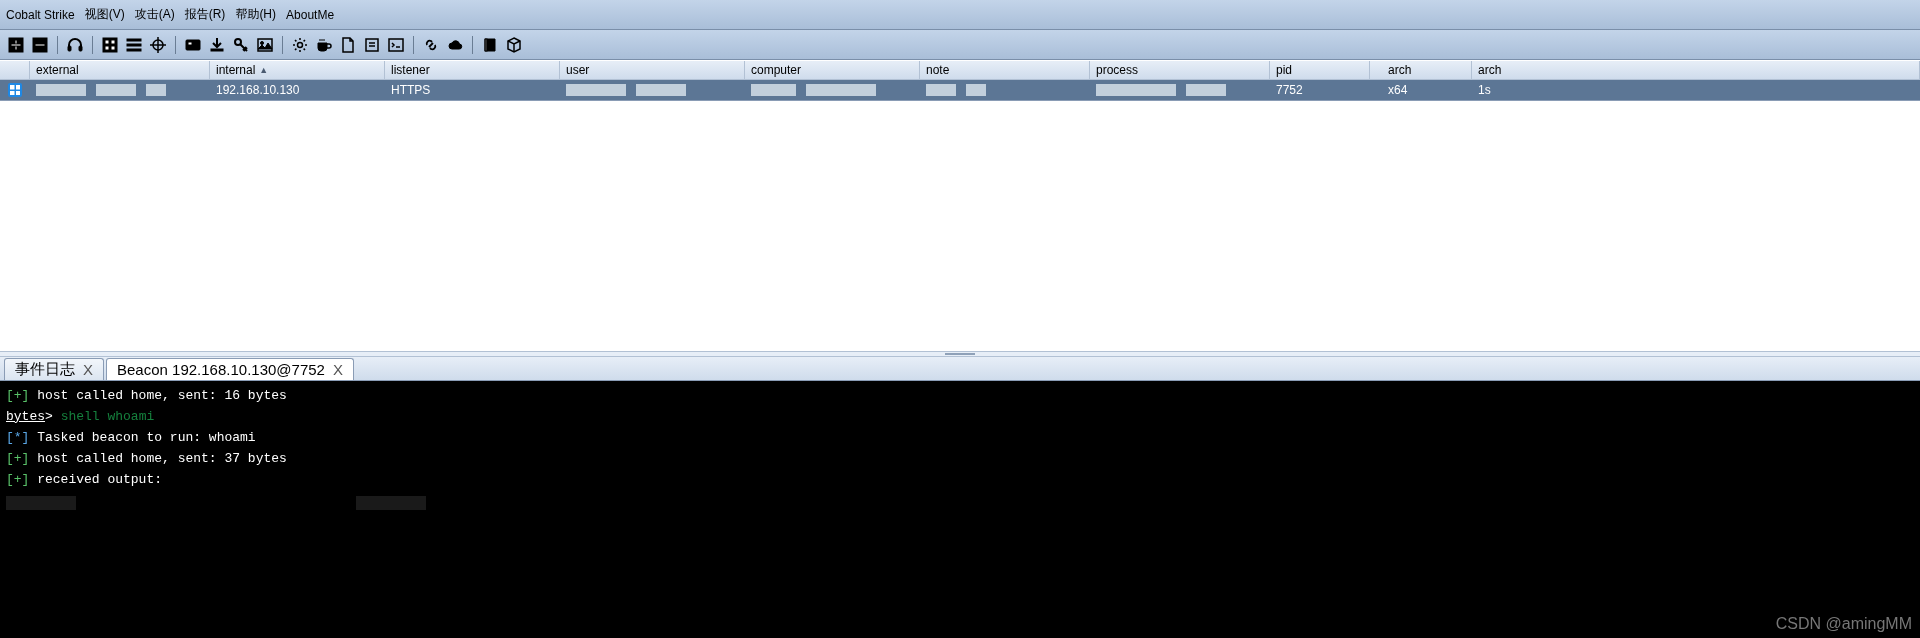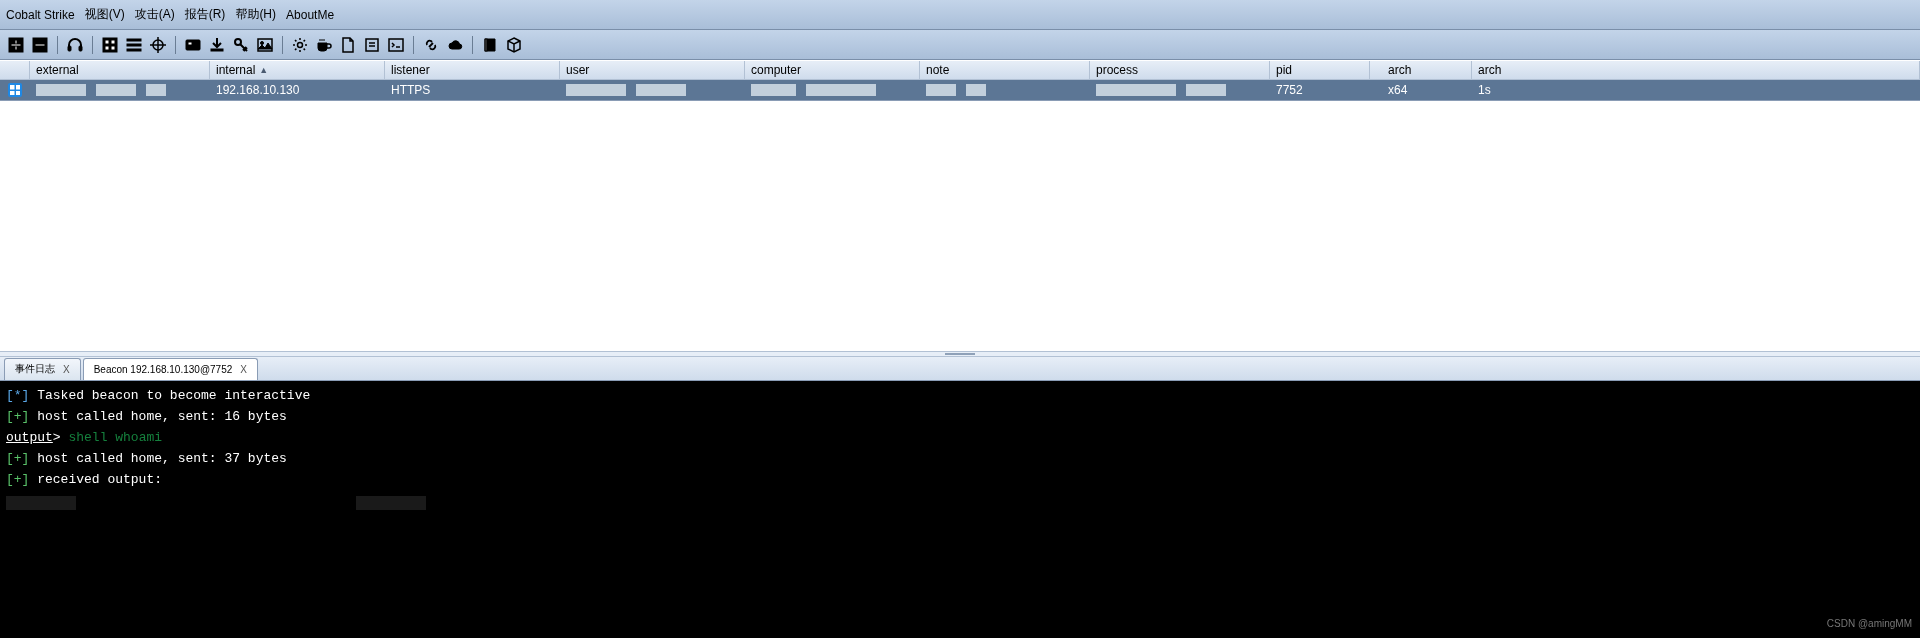--- a/index.html
+++ b/index.html
@@ -90,21 +90,21 @@
   
   .tabs-bar { height: 24px; background: linear-gradient(#e7eef7,#cfdcec); display:flex; align-items:flex-end; padding: 0 4px; gap: 2px; border-bottom:1px solid #8a9cb5;}
   .tab {
     height: 22px; display:flex; align-items:center; gap:8px;
     padding: 0 10px;
     background: linear-gradient(#f2f6fb,#dbe5f0);
     border: 1px solid #8a9cb5;
     border-bottom: none;
     border-top-left-radius: 3px;
     border-top-right-radius: 3px;
-    font-size: 10px;
+    font-size: 15px;
     color: #000;
   }
   .tab.active { background: #fff; }
   .tab .close { font-family: sans-serif; color:#555; cursor:pointer; }
 
   
   .console {
     flex: 1;
     background: #000;
     color: #fff;
@@ -116,21 +116,21 @@
     overflow: hidden;
   }
   .console .line { white-space: pre; }
   .br-star  { color: #5aa8e8; }
   .br-plus  { color: #5ac36a; }
   .prompt   { color: #fff; text-decoration: underline; }
   .cmd      { color: #15803d; }
   .console .redact-row { display:flex; gap: 280px; margin-top:6px;}
   .console .redact-row span { display:inline-block; height:14px; background:#1a1a1a; }
 
-  .watermark { position:absolute; right:8px; bottom:4px; font-size:10px; color:#777; font-family: Tahoma, sans-serif;}
+  .watermark { position:absolute; right:8px; bottom:4px; font-size:16px; color:#777; font-family: Tahoma, sans-serif;}
   .win-icon { width:14px; height:14px; background:#1e88e5; display:inline-block; border-radius:2px; position:relative;}
   .win-icon::before { content:""; position:absolute; inset:2px; background:
     linear-gradient(#fff,#fff) 0 0/45% 45% no-repeat,
     linear-gradient(#fff,#fff) 100% 0/45% 45% no-repeat,
     linear-gradient(#fff,#fff) 0 100%/45% 45% no-repeat,
     linear-gradient(#fff,#fff) 100% 100%/45% 45% no-repeat;
   }
 </style>
 </head>
 <body>
@@ -354,23 +354,23 @@
     <span>事件日志</span>
     <span class="close">X</span>
   </div>
   <div class="tab active">
     <span>Beacon 192.168.10.130@7752</span>
     <span class="close">X</span>
   </div>
 </div>
 
 <div class="console">
-  <div class="line"><span class="br-star">[*]</span><span> Tasked beacon to become interactive</span></div>
   <div class="line"><span class="br-plus">[+]</span><span> host called home, sent: 16 bytes</span></div>
-  <div class="line"><span class="prompt">output</span><span>&gt;</span><span class="cmd"> shell whoami</span></div>
+  <div class="line"><span class="prompt">bytes</span><span>&gt;</span><span class="cmd"> shell whoami</span></div>
+  <div class="line"><span class="br-star">[*]</span><span> Tasked beacon to run: whoami</span></div>
   <div class="line"><span class="br-plus">[+]</span><span> host called home, sent: 37 bytes</span></div>
   <div class="line"><span class="br-plus">[+]</span><span> received output:</span></div>
   <div class="redact-row">
       <span style="width:70px"></span>
       <span style="width:70px"></span>
     </div>
   <div class="watermark">CSDN @amingMM</div>
 </div>
 
 </body></html>

